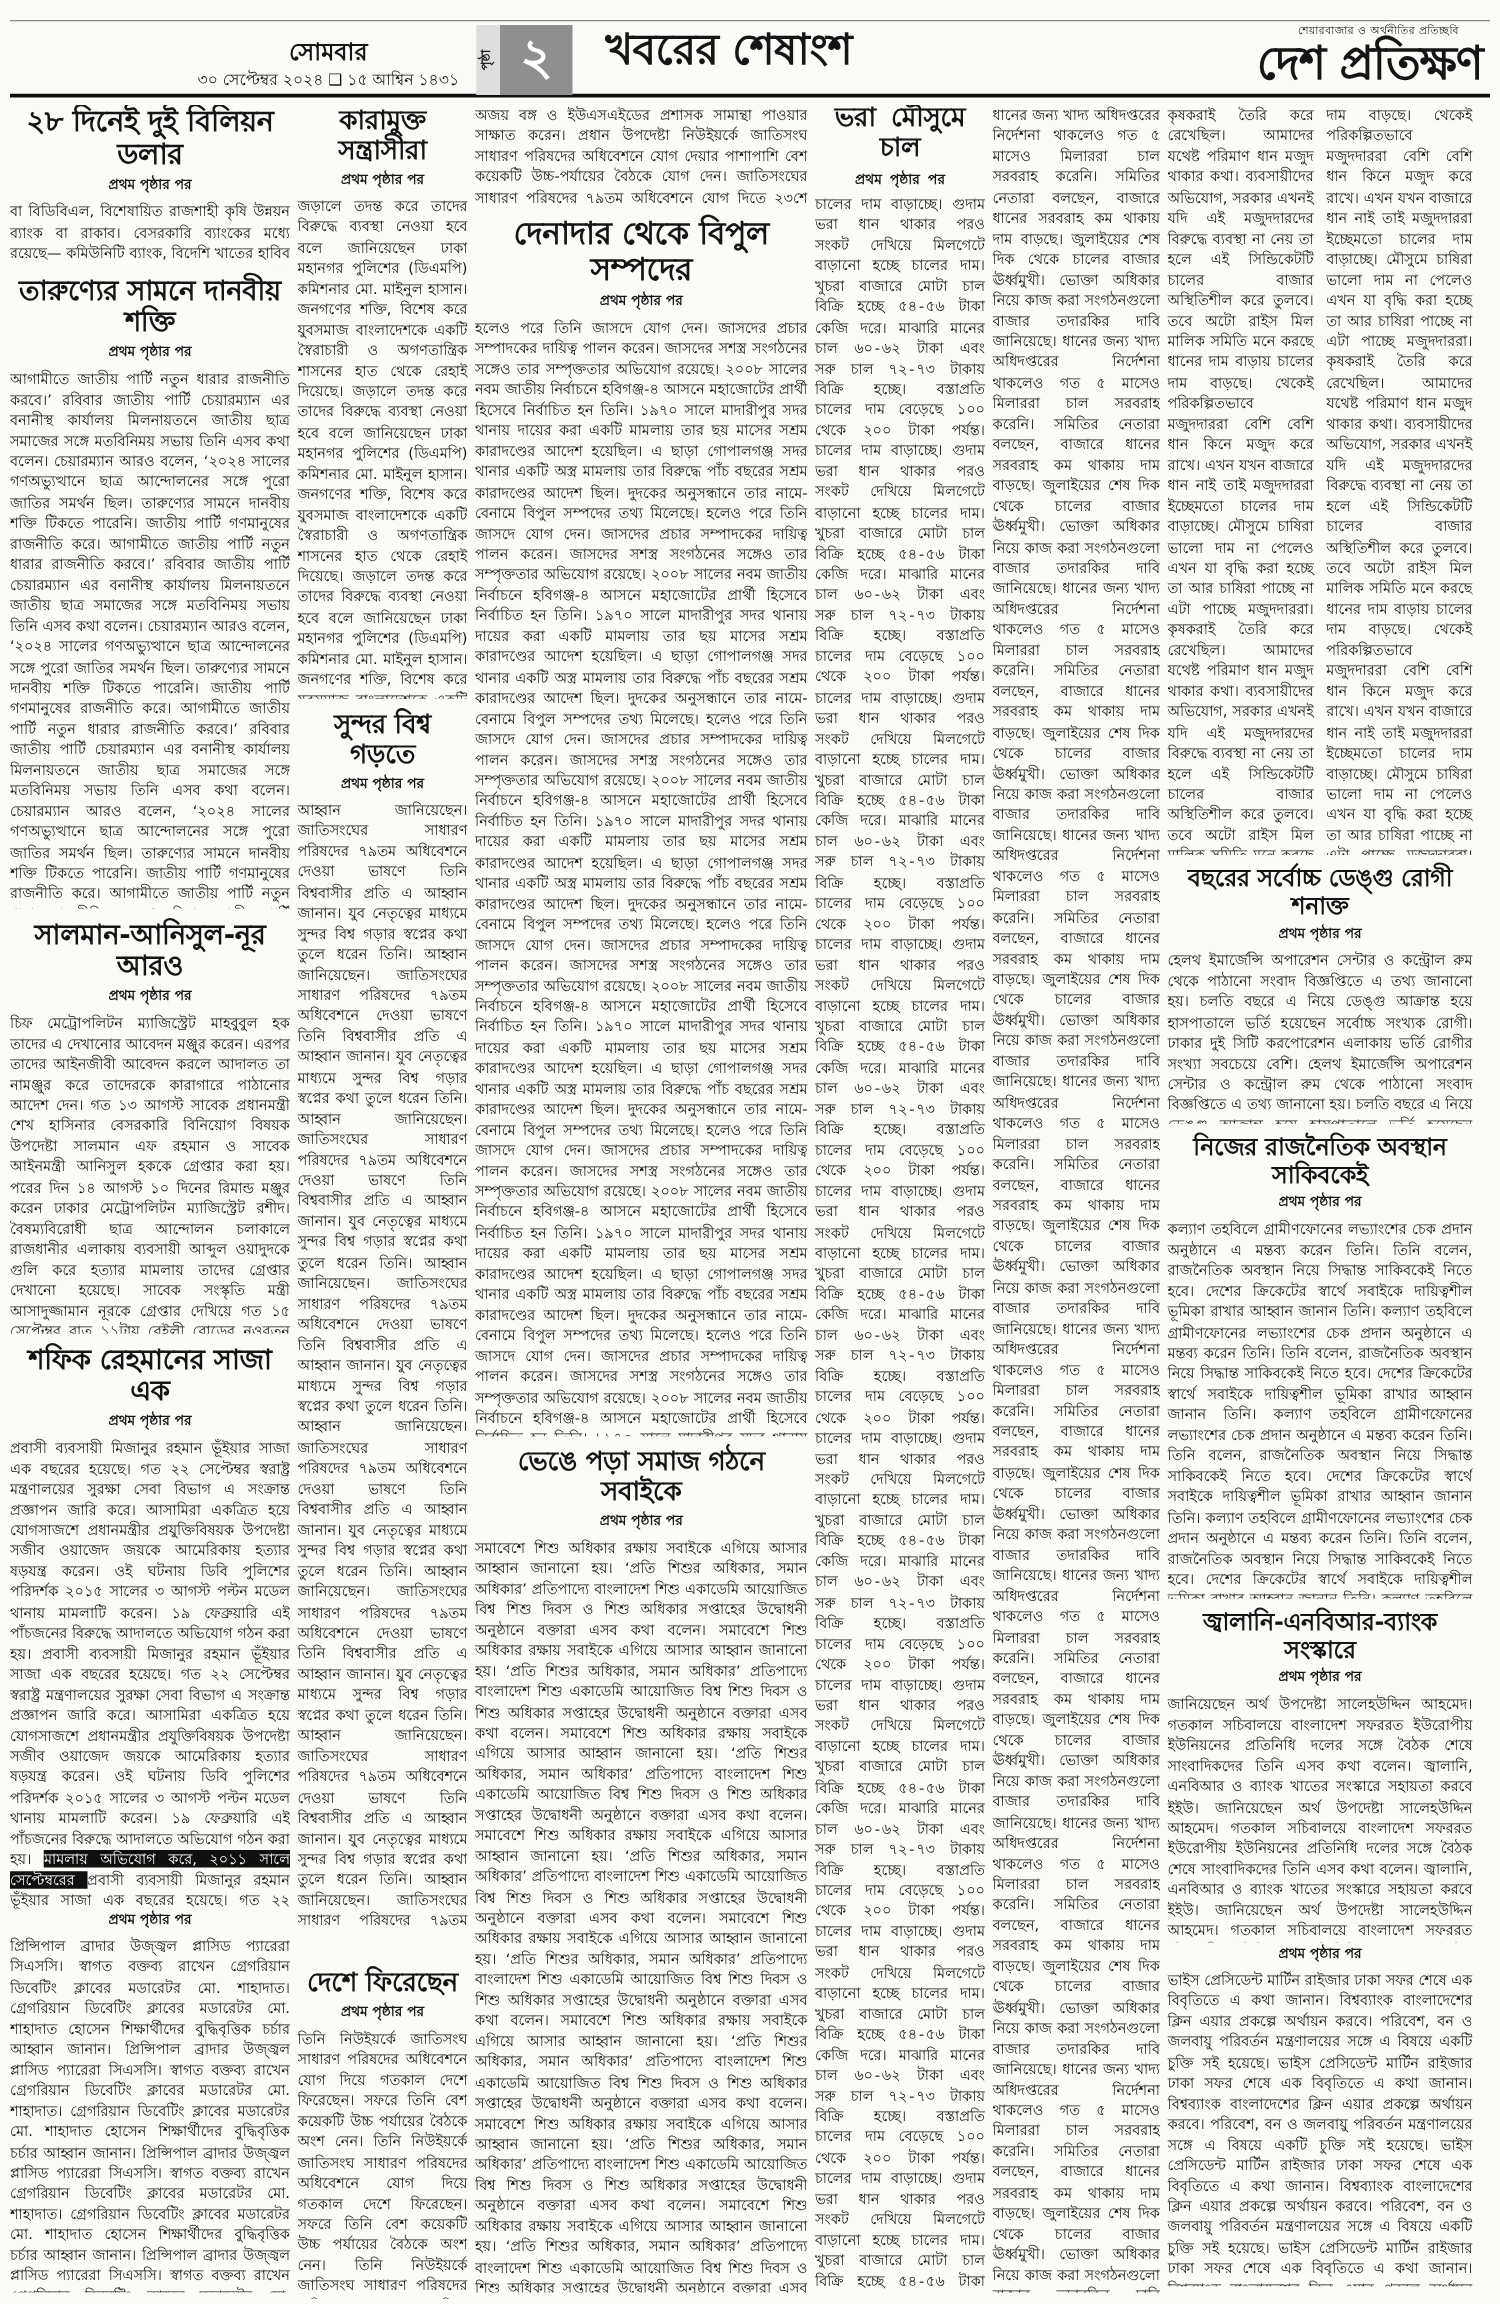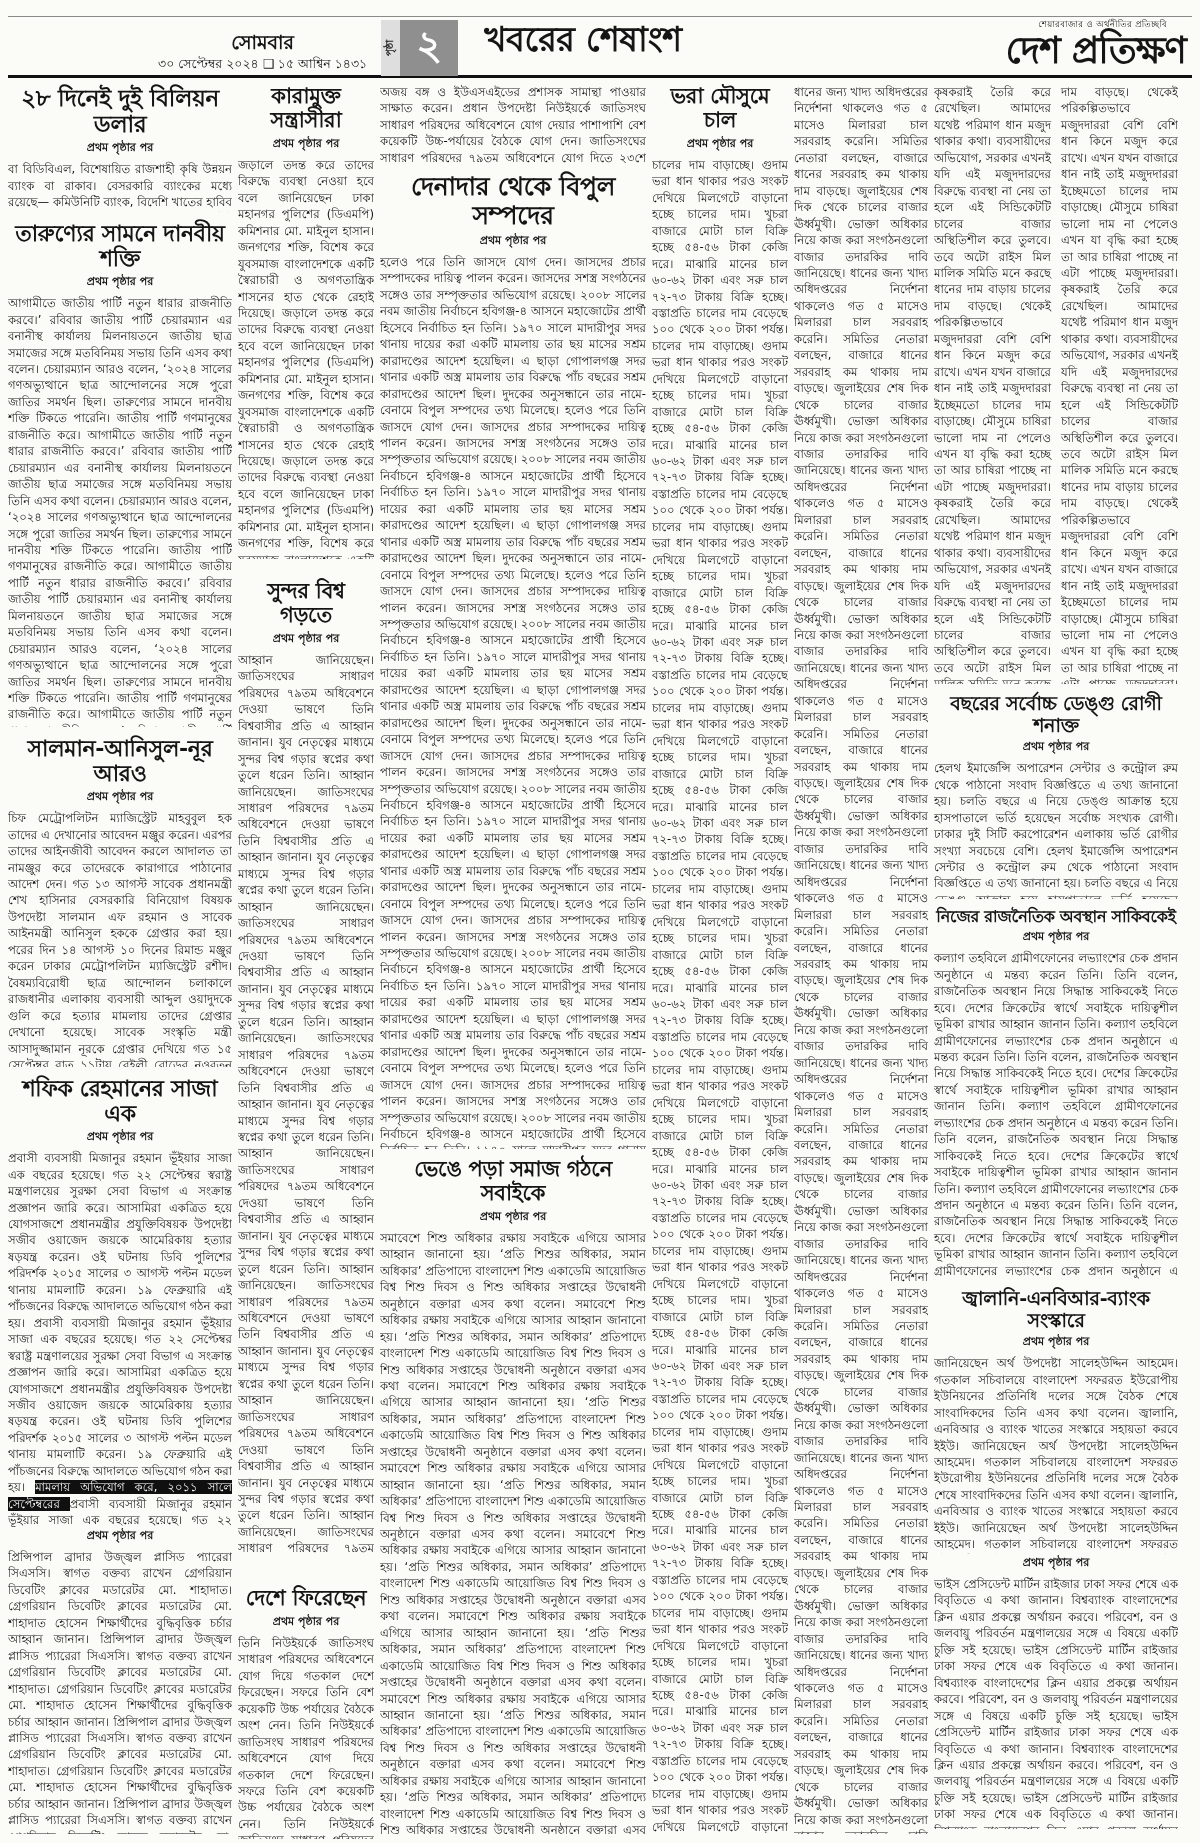--- a/index.html
+++ b/index.html
@@ -98,21 +98,21 @@
           <div class="contd">প্রথম পৃষ্ঠার পর</div>
           <p class="body">প্রিন্সিপাল ব্রাদার উজ্জ্বল প্লাসিড প্যারেরা সিএসসি। স্বাগত বক্তব্য রাখেন গ্রেগরিয়ান ডিবেটিং ক্লাবের মডারেটর মো. শাহাদাত। গ্রেগরিয়ান ডিবেটিং ক্লাবের মডারেটর মো. শাহাদাত হোসেন শিক্ষার্থীদের বুদ্ধিবৃত্তিক চর্চার আহ্বান জানান। প্রিন্সিপাল ব্রাদার উজ্জ্বল প্লাসিড প্যারেরা সিএসসি। স্বাগত বক্তব্য রাখেন গ্রেগরিয়ান ডিবেটিং ক্লাবের মডারেটর মো. শাহাদাত। গ্রেগরিয়ান ডিবেটিং ক্লাবের মডারেটর মো. শাহাদাত হোসেন শিক্ষার্থীদের বুদ্ধিবৃত্তিক চর্চার আহ্বান জানান। প্রিন্সিপাল ব্রাদার উজ্জ্বল প্লাসিড প্যারেরা সিএসসি। স্বাগত বক্তব্য রাখেন গ্রেগরিয়ান ডিবেটিং ক্লাবের মডারেটর মো. শাহাদাত। গ্রেগরিয়ান ডিবেটিং ক্লাবের মডারেটর মো. শাহাদাত হোসেন শিক্ষার্থীদের বুদ্ধিবৃত্তিক চর্চার আহ্বান জানান। প্রিন্সিপাল ব্রাদার উজ্জ্বল প্লাসিড প্যারেরা সিএসসি। স্বাগত বক্তব্য রাখেন গ্রেগরিয়ান ডিবেটিং ক্লাবের মডারেটর মো. শাহাদাত। গ্রেগরিয়ান ডিবেটিং ক্লাবের মডারেটর মো. শাহাদাত হোসেন শিক্ষার্থীদের বুদ্ধিবৃত্তিক চর্চার আহ্বান জানান। প্রিন্সিপাল ব্রাদার উজ্জ্বল প্লাসিড প্যারেরা সিএসসি। স্বাগত বক্তব্য রাখেন গ্রেগরিয়ান ডিবেটিং ক্লাবের মডারেটর মো. শাহাদাত। গ্রেগরিয়ান ডিবেটিং ক্লাবের মডারেটর মো. শাহাদাত হোসেন শিক্ষার্থীদের বুদ্ধিবৃত্তিক চর্চার আহ্বান জানান। প্রিন্সিপাল ব্রাদার উজ্জ্বল প্লাসিড প্যারেরা সিএসসি। স্বাগত বক্তব্য রাখেন গ্রেগরিয়ান ডিবেটিং ক্লাবের মডারেটর মো. শাহাদাত। গ্রেগরিয়ান ডিবেটিং ক্লাবের মডারেটর মো. শাহাদাত হোসেন শিক্ষার্থীদের বুদ্ধিবৃত্তিক চর্চার আহ্বান জানান। প্রিন্সিপাল ব্রাদার উজ্জ্বল প্লাসিড প্যারেরা সিএসসি। স্বাগত বক্তব্য রাখেন গ্রেগরিয়ান ডিবেটিং ক্লাবের মডারেটর মো. শাহাদাত। গ্রেগরিয়ান ডিবেটিং ক্লাবের মডারেটর মো. শাহাদাত হোসেন শিক্ষার্থীদের বুদ্ধিবৃত্তিক চর্চার আহ্বান জানান। প্রিন্সিপাল ব্রাদার উজ্জ্বল প্লাসিড প্যারেরা সিএসসি। স্বাগত বক্তব্য রাখেন গ্রেগরিয়ান ডিবেটিং ক্লাবের মডারেটর মো. শাহাদাত। গ্রেগরিয়ান ডিবেটিং ক্লাবের মডারেটর মো. শাহাদাত হোসেন শিক্ষার্থীদের বুদ্ধিবৃত্তিক চর্চার আহ্বান জানান। </p>
         </article>
       </div>
       <div class="col" style="width: 136px;">
         <article style="height: 475px;">
           <h2 class="head" style="font-size: 21px;">কারামুক্ত সন্ত্রাসীরা</h2>
           <div class="contd">প্রথম পৃষ্ঠার পর</div>
           <p class="body">জড়ালে তদন্ত করে তাদের বিরুদ্ধে ব্যবস্থা নেওয়া হবে বলে জানিয়েছেন ঢাকা মহানগর পুলিশের (ডিএমপি) কমিশনার মো. মাইনুল হাসান। জনগণের শক্তি, বিশেষ করে যুবসমাজ বাংলাদেশকে একটি স্বৈরাচারী ও অগণতান্ত্রিক শাসনের হাত থেকে রেহাই দিয়েছে। জড়ালে তদন্ত করে তাদের বিরুদ্ধে ব্যবস্থা নেওয়া হবে বলে জানিয়েছেন ঢাকা মহানগর পুলিশের (ডিএমপি) কমিশনার মো. মাইনুল হাসান। জনগণের শক্তি, বিশেষ করে যুবসমাজ বাংলাদেশকে একটি স্বৈরাচারী ও অগণতান্ত্রিক শাসনের হাত থেকে রেহাই দিয়েছে। জড়ালে তদন্ত করে তাদের বিরুদ্ধে ব্যবস্থা নেওয়া হবে বলে জানিয়েছেন ঢাকা মহানগর পুলিশের (ডিএমপি) কমিশনার মো. মাইনুল হাসান। জনগণের শক্তি, বিশেষ করে যুবসমাজ বাংলাদেশকে একটি স্বৈরাচারী ও অগণতান্ত্রিক শাসনের হাত থেকে রেহাই দিয়েছে। জড়ালে তদন্ত করে তাদের বিরুদ্ধে ব্যবস্থা নেওয়া হবে বলে জানিয়েছেন ঢাকা মহানগর পুলিশের (ডিএমপি) কমিশনার মো. মাইনুল হাসান। জনগণের শক্তি, বিশেষ করে যুবসমাজ বাংলাদেশকে একটি স্বৈরাচারী ও অগণতান্ত্রিক শাসনের হাত থেকে রেহাই দিয়েছে। জড়ালে তদন্ত করে তাদের বিরুদ্ধে ব্যবস্থা নেওয়া হবে বলে জানিয়েছেন ঢাকা মহানগর পুলিশের (ডিএমপি) কমিশনার মো. মাইনুল হাসান। জনগণের শক্তি, বিশেষ করে যুবসমাজ বাংলাদেশকে একটি স্বৈরাচারী ও অগণতান্ত্রিক শাসনের হাত থেকে রেহাই দিয়েছে। জড়ালে তদন্ত করে তাদের বিরুদ্ধে ব্যবস্থা নেওয়া হবে বলে জানিয়েছেন ঢাকা মহানগর পুলিশের (ডিএমপি) কমিশনার মো. মাইনুল হাসান। জনগণের শক্তি, বিশেষ করে যুবসমাজ বাংলাদেশকে একটি স্বৈরাচারী ও অগণতান্ত্রিক শাসনের হাত থেকে রেহাই দিয়েছে। জড়ালে তদন্ত করে তাদের বিরুদ্ধে ব্যবস্থা নেওয়া হবে বলে জানিয়েছেন ঢাকা মহানগর পুলিশের (ডিএমপি) কমিশনার মো. মাইনুল হাসান। জনগণের শক্তি, বিশেষ করে যুবসমাজ বাংলাদেশকে একটি স্বৈরাচারী ও অগণতান্ত্রিক শাসনের হাত থেকে রেহাই দিয়েছে। জড়ালে তদন্ত করে তাদের বিরুদ্ধে ব্যবস্থা নেওয়া হবে বলে জানিয়েছেন ঢাকা মহানগর পুলিশের (ডিএমপি) কমিশনার মো. মাইনুল হাসান। জনগণের শক্তি, বিশেষ করে যুবসমাজ বাংলাদেশকে একটি স্বৈরাচারী ও অগণতান্ত্রিক শাসনের হাত থেকে রেহাই দিয়েছে। </p>
         </article>
-        <article style="height: 983px; margin-top: 12px;">
+        <article style="height: 983px;">
           <h2 class="head" style="font-size: 21px;">সুন্দর বিশ্ব গড়তে</h2>
           <div class="contd">প্রথম পৃষ্ঠার পর</div>
           <p class="body">আহ্বান জানিয়েছেন। জাতিসংঘের সাধারণ পরিষদের ৭৯তম অধিবেশনে দেওয়া ভাষণে তিনি বিশ্ববাসীর প্রতি এ আহ্বান জানান। যুব নেতৃত্বের মাধ্যমে সুন্দর বিশ্ব গড়ার স্বপ্নের কথা তুলে ধরেন তিনি। আহ্বান জানিয়েছেন। জাতিসংঘের সাধারণ পরিষদের ৭৯তম অধিবেশনে দেওয়া ভাষণে তিনি বিশ্ববাসীর প্রতি এ আহ্বান জানান। যুব নেতৃত্বের মাধ্যমে সুন্দর বিশ্ব গড়ার স্বপ্নের কথা তুলে ধরেন তিনি। আহ্বান জানিয়েছেন। জাতিসংঘের সাধারণ পরিষদের ৭৯তম অধিবেশনে দেওয়া ভাষণে তিনি বিশ্ববাসীর প্রতি এ আহ্বান জানান। যুব নেতৃত্বের মাধ্যমে সুন্দর বিশ্ব গড়ার স্বপ্নের কথা তুলে ধরেন তিনি। আহ্বান জানিয়েছেন। জাতিসংঘের সাধারণ পরিষদের ৭৯তম অধিবেশনে দেওয়া ভাষণে তিনি বিশ্ববাসীর প্রতি এ আহ্বান জানান। যুব নেতৃত্বের মাধ্যমে সুন্দর বিশ্ব গড়ার স্বপ্নের কথা তুলে ধরেন তিনি। আহ্বান জানিয়েছেন। জাতিসংঘের সাধারণ পরিষদের ৭৯তম অধিবেশনে দেওয়া ভাষণে তিনি বিশ্ববাসীর প্রতি এ আহ্বান জানান। যুব নেতৃত্বের মাধ্যমে সুন্দর বিশ্ব গড়ার স্বপ্নের কথা তুলে ধরেন তিনি। আহ্বান জানিয়েছেন। জাতিসংঘের সাধারণ পরিষদের ৭৯তম অধিবেশনে দেওয়া ভাষণে তিনি বিশ্ববাসীর প্রতি এ আহ্বান জানান। যুব নেতৃত্বের মাধ্যমে সুন্দর বিশ্ব গড়ার স্বপ্নের কথা তুলে ধরেন তিনি। আহ্বান জানিয়েছেন। জাতিসংঘের সাধারণ পরিষদের ৭৯তম অধিবেশনে দেওয়া ভাষণে তিনি বিশ্ববাসীর প্রতি এ আহ্বান জানান। যুব নেতৃত্বের মাধ্যমে সুন্দর বিশ্ব গড়ার স্বপ্নের কথা তুলে ধরেন তিনি। আহ্বান জানিয়েছেন। জাতিসংঘের সাধারণ পরিষদের ৭৯তম অধিবেশনে দেওয়া ভাষণে তিনি বিশ্ববাসীর প্রতি এ আহ্বান জানান। যুব নেতৃত্বের মাধ্যমে সুন্দর বিশ্ব গড়ার স্বপ্নের কথা তুলে ধরেন তিনি। আহ্বান জানিয়েছেন। জাতিসংঘের সাধারণ পরিষদের ৭৯তম অধিবেশনে দেওয়া ভাষণে তিনি বিশ্ববাসীর প্রতি এ আহ্বান জানান। যুব নেতৃত্বের মাধ্যমে সুন্দর বিশ্ব গড়ার স্বপ্নের কথা তুলে ধরেন তিনি। আহ্বান জানিয়েছেন। জাতিসংঘের সাধারণ পরিষদের ৭৯তম অধিবেশনে দেওয়া ভাষণে তিনি বিশ্ববাসীর প্রতি এ আহ্বান জানান। যুব নেতৃত্বের মাধ্যমে সুন্দর বিশ্ব গড়ার স্বপ্নের কথা তুলে ধরেন তিনি। আহ্বান জানিয়েছেন। জাতিসংঘের সাধারণ পরিষদের ৭৯তম অধিবেশনে দেওয়া ভাষণে তিনি বিশ্ববাসীর প্রতি এ আহ্বান জানান। যুব নেতৃত্বের মাধ্যমে সুন্দর বিশ্ব গড়ার স্বপ্নের কথা তুলে ধরেন তিনি। আহ্বান জানিয়েছেন। জাতিসংঘের সাধারণ পরিষদের ৭৯তম অধিবেশনে দেওয়া ভাষণে তিনি বিশ্ববাসীর প্রতি এ আহ্বান জানান। যুব নেতৃত্বের মাধ্যমে সুন্দর বিশ্ব গড়ার স্বপ্নের কথা তুলে ধরেন তিনি। আহ্বান জানিয়েছেন। জাতিসংঘের সাধারণ পরিষদের ৭৯তম অধিবেশনে দেওয়া ভাষণে তিনি বিশ্ববাসীর প্রতি এ আহ্বান জানান। যুব নেতৃত্বের মাধ্যমে সুন্দর বিশ্ব গড়ার স্বপ্নের কথা তুলে ধরেন তিনি। আহ্বান জানিয়েছেন। জাতিসংঘের সাধারণ পরিষদের ৭৯তম অধিবেশনে দেওয়া ভাষণে তিনি বিশ্ববাসীর প্রতি এ আহ্বান জানান। যুব নেতৃত্বের মাধ্যমে সুন্দর বিশ্ব গড়ার স্বপ্নের কথা তুলে ধরেন তিনি। আহ্বান জানিয়েছেন। জাতিসংঘের সাধারণ পরিষদের ৭৯তম অধিবেশনে দেওয়া ভাষণে তিনি বিশ্ববাসীর প্রতি এ আহ্বান জানান। যুব নেতৃত্বের মাধ্যমে সুন্দর বিশ্ব গড়ার স্বপ্নের কথা তুলে ধরেন তিনি। আহ্বান জানিয়েছেন। জাতিসংঘের সাধারণ পরিষদের ৭৯তম অধিবেশনে দেওয়া ভাষণে তিনি বিশ্ববাসীর প্রতি এ আহ্বান জানান। যুব নেতৃত্বের মাধ্যমে সুন্দর বিশ্ব গড়ার স্বপ্নের কথা তুলে ধরেন তিনি। </p>
         </article>
         <article style="height: 292px; margin-top: 24px;">
           <h2 class="head" style="font-size: 21px;">দেশে ফিরেছেন</h2>
           <div class="contd">প্রথম পৃষ্ঠার পর</div>
           <p class="body">তিনি নিউইয়র্কে জাতিসংঘ সাধারণ পরিষদের অধিবেশনে যোগ দিয়ে গতকাল দেশে ফিরেছেন। সফরে তিনি বেশ কয়েকটি উচ্চ পর্যায়ের বৈঠকে অংশ নেন। তিনি নিউইয়র্কে জাতিসংঘ সাধারণ পরিষদের অধিবেশনে যোগ দিয়ে গতকাল দেশে ফিরেছেন। সফরে তিনি বেশ কয়েকটি উচ্চ পর্যায়ের বৈঠকে অংশ নেন। তিনি নিউইয়র্কে জাতিসংঘ সাধারণ পরিষদের অধিবেশনে যোগ দিয়ে গতকাল দেশে ফিরেছেন। সফরে তিনি বেশ কয়েকটি উচ্চ পর্যায়ের বৈঠকে অংশ নেন। তিনি নিউইয়র্কে জাতিসংঘ সাধারণ পরিষদের অধিবেশনে যোগ দিয়ে গতকাল দেশে ফিরেছেন। সফরে তিনি বেশ কয়েকটি উচ্চ পর্যায়ের বৈঠকে অংশ নেন। তিনি নিউইয়র্কে জাতিসংঘ সাধারণ পরিষদের অধিবেশনে যোগ দিয়ে গতকাল দেশে ফিরেছেন। সফরে তিনি বেশ কয়েকটি উচ্চ পর্যায়ের বৈঠকে অংশ নেন। তিনি নিউইয়র্কে জাতিসংঘ সাধারণ পরিষদের অধিবেশনে যোগ দিয়ে গতকাল দেশে ফিরেছেন। সফরে তিনি বেশ কয়েকটি উচ্চ পর্যায়ের বৈঠকে অংশ নেন। </p>
         </article>
       </div>
@@ -125,42 +125,42 @@
           <div class="contd">প্রথম পৃষ্ঠার পর</div>
           <p class="body">হলেও পরে তিনি জাসদে যোগ দেন। জাসদের প্রচার সম্পাদকের দায়িত্ব পালন করেন। জাসদের সশস্ত্র সংগঠনের সঙ্গেও তার সম্পৃক্ততার অভিযোগ রয়েছে। ২০০৮ সালের নবম জাতীয় নির্বাচনে হবিগঞ্জ-৪ আসনে মহাজোটের প্রার্থী হিসেবে নির্বাচিত হন তিনি। ১৯৭০ সালে মাদারীপুর সদর থানায় দায়ের করা একটি মামলায় তার ছয় মাসের সশ্রম কারাদণ্ডের আদেশ হয়েছিল। এ ছাড়া গোপালগঞ্জ সদর থানার একটি অস্ত্র মামলায় তার বিরুদ্ধে পাঁচ বছরের সশ্রম কারাদণ্ডের আদেশ ছিল। দুদকের অনুসন্ধানে তার নামে-বেনামে বিপুল সম্পদের তথ্য মিলেছে। হলেও পরে তিনি জাসদে যোগ দেন। জাসদের প্রচার সম্পাদকের দায়িত্ব পালন করেন। জাসদের সশস্ত্র সংগঠনের সঙ্গেও তার সম্পৃক্ততার অভিযোগ রয়েছে। ২০০৮ সালের নবম জাতীয় নির্বাচনে হবিগঞ্জ-৪ আসনে মহাজোটের প্রার্থী হিসেবে নির্বাচিত হন তিনি। ১৯৭০ সালে মাদারীপুর সদর থানায় দায়ের করা একটি মামলায় তার ছয় মাসের সশ্রম কারাদণ্ডের আদেশ হয়েছিল। এ ছাড়া গোপালগঞ্জ সদর থানার একটি অস্ত্র মামলায় তার বিরুদ্ধে পাঁচ বছরের সশ্রম কারাদণ্ডের আদেশ ছিল। দুদকের অনুসন্ধানে তার নামে-বেনামে বিপুল সম্পদের তথ্য মিলেছে। হলেও পরে তিনি জাসদে যোগ দেন। জাসদের প্রচার সম্পাদকের দায়িত্ব পালন করেন। জাসদের সশস্ত্র সংগঠনের সঙ্গেও তার সম্পৃক্ততার অভিযোগ রয়েছে। ২০০৮ সালের নবম জাতীয় নির্বাচনে হবিগঞ্জ-৪ আসনে মহাজোটের প্রার্থী হিসেবে নির্বাচিত হন তিনি। ১৯৭০ সালে মাদারীপুর সদর থানায় দায়ের করা একটি মামলায় তার ছয় মাসের সশ্রম কারাদণ্ডের আদেশ হয়েছিল। এ ছাড়া গোপালগঞ্জ সদর থানার একটি অস্ত্র মামলায় তার বিরুদ্ধে পাঁচ বছরের সশ্রম কারাদণ্ডের আদেশ ছিল। দুদকের অনুসন্ধানে তার নামে-বেনামে বিপুল সম্পদের তথ্য মিলেছে। হলেও পরে তিনি জাসদে যোগ দেন। জাসদের প্রচার সম্পাদকের দায়িত্ব পালন করেন। জাসদের সশস্ত্র সংগঠনের সঙ্গেও তার সম্পৃক্ততার অভিযোগ রয়েছে। ২০০৮ সালের নবম জাতীয় নির্বাচনে হবিগঞ্জ-৪ আসনে মহাজোটের প্রার্থী হিসেবে নির্বাচিত হন তিনি। ১৯৭০ সালে মাদারীপুর সদর থানায় দায়ের করা একটি মামলায় তার ছয় মাসের সশ্রম কারাদণ্ডের আদেশ হয়েছিল। এ ছাড়া গোপালগঞ্জ সদর থানার একটি অস্ত্র মামলায় তার বিরুদ্ধে পাঁচ বছরের সশ্রম কারাদণ্ডের আদেশ ছিল। দুদকের অনুসন্ধানে তার নামে-বেনামে বিপুল সম্পদের তথ্য মিলেছে। হলেও পরে তিনি জাসদে যোগ দেন। জাসদের প্রচার সম্পাদকের দায়িত্ব পালন করেন। জাসদের সশস্ত্র সংগঠনের সঙ্গেও তার সম্পৃক্ততার অভিযোগ রয়েছে। ২০০৮ সালের নবম জাতীয় নির্বাচনে হবিগঞ্জ-৪ আসনে মহাজোটের প্রার্থী হিসেবে নির্বাচিত হন তিনি। ১৯৭০ সালে মাদারীপুর সদর থানায় দায়ের করা একটি মামলায় তার ছয় মাসের সশ্রম কারাদণ্ডের আদেশ হয়েছিল। এ ছাড়া গোপালগঞ্জ সদর থানার একটি অস্ত্র মামলায় তার বিরুদ্ধে পাঁচ বছরের সশ্রম কারাদণ্ডের আদেশ ছিল। দুদকের অনুসন্ধানে তার নামে-বেনামে বিপুল সম্পদের তথ্য মিলেছে। হলেও পরে তিনি জাসদে যোগ দেন। জাসদের প্রচার সম্পাদকের দায়িত্ব পালন করেন। জাসদের সশস্ত্র সংগঠনের সঙ্গেও তার সম্পৃক্ততার অভিযোগ রয়েছে। ২০০৮ সালের নবম জাতীয় নির্বাচনে হবিগঞ্জ-৪ আসনে মহাজোটের প্রার্থী হিসেবে নির্বাচিত হন তিনি। ১৯৭০ সালে মাদারীপুর সদর থানায় দায়ের করা একটি মামলায় তার ছয় মাসের সশ্রম কারাদণ্ডের আদেশ হয়েছিল। এ ছাড়া গোপালগঞ্জ সদর থানার একটি অস্ত্র মামলায় তার বিরুদ্ধে পাঁচ বছরের সশ্রম কারাদণ্ডের আদেশ ছিল। দুদকের অনুসন্ধানে তার নামে-বেনামে বিপুল সম্পদের তথ্য মিলেছে। </p>
         </article>
         <article style="height: 685px;">
           <h2 class="head" style="font-size: 21px;">ভেঙে পড়া সমাজ গঠনে সবাইকে</h2>
           <div class="contd">প্রথম পৃষ্ঠার পর</div>
           <p class="body">সমাবেশে শিশু অধিকার রক্ষায় সবাইকে এগিয়ে আসার আহ্বান জানানো হয়। ‘প্রতি শিশুর অধিকার, সমান অধিকার’ প্রতিপাদ্যে বাংলাদেশ শিশু একাডেমি আয়োজিত বিশ্ব শিশু দিবস ও শিশু অধিকার সপ্তাহের উদ্বোধনী অনুষ্ঠানে বক্তারা এসব কথা বলেন। সমাবেশে শিশু অধিকার রক্ষায় সবাইকে এগিয়ে আসার আহ্বান জানানো হয়। ‘প্রতি শিশুর অধিকার, সমান অধিকার’ প্রতিপাদ্যে বাংলাদেশ শিশু একাডেমি আয়োজিত বিশ্ব শিশু দিবস ও শিশু অধিকার সপ্তাহের উদ্বোধনী অনুষ্ঠানে বক্তারা এসব কথা বলেন। সমাবেশে শিশু অধিকার রক্ষায় সবাইকে এগিয়ে আসার আহ্বান জানানো হয়। ‘প্রতি শিশুর অধিকার, সমান অধিকার’ প্রতিপাদ্যে বাংলাদেশ শিশু একাডেমি আয়োজিত বিশ্ব শিশু দিবস ও শিশু অধিকার সপ্তাহের উদ্বোধনী অনুষ্ঠানে বক্তারা এসব কথা বলেন। সমাবেশে শিশু অধিকার রক্ষায় সবাইকে এগিয়ে আসার আহ্বান জানানো হয়। ‘প্রতি শিশুর অধিকার, সমান অধিকার’ প্রতিপাদ্যে বাংলাদেশ শিশু একাডেমি আয়োজিত বিশ্ব শিশু দিবস ও শিশু অধিকার সপ্তাহের উদ্বোধনী অনুষ্ঠানে বক্তারা এসব কথা বলেন। সমাবেশে শিশু অধিকার রক্ষায় সবাইকে এগিয়ে আসার আহ্বান জানানো হয়। ‘প্রতি শিশুর অধিকার, সমান অধিকার’ প্রতিপাদ্যে বাংলাদেশ শিশু একাডেমি আয়োজিত বিশ্ব শিশু দিবস ও শিশু অধিকার সপ্তাহের উদ্বোধনী অনুষ্ঠানে বক্তারা এসব কথা বলেন। সমাবেশে শিশু অধিকার রক্ষায় সবাইকে এগিয়ে আসার আহ্বান জানানো হয়। ‘প্রতি শিশুর অধিকার, সমান অধিকার’ প্রতিপাদ্যে বাংলাদেশ শিশু একাডেমি আয়োজিত বিশ্ব শিশু দিবস ও শিশু অধিকার সপ্তাহের উদ্বোধনী অনুষ্ঠানে বক্তারা এসব কথা বলেন। সমাবেশে শিশু অধিকার রক্ষায় সবাইকে এগিয়ে আসার আহ্বান জানানো হয়। ‘প্রতি শিশুর অধিকার, সমান অধিকার’ প্রতিপাদ্যে বাংলাদেশ শিশু একাডেমি আয়োজিত বিশ্ব শিশু দিবস ও শিশু অধিকার সপ্তাহের উদ্বোধনী অনুষ্ঠানে বক্তারা এসব কথা বলেন। সমাবেশে শিশু অধিকার রক্ষায় সবাইকে এগিয়ে আসার আহ্বান জানানো হয়। ‘প্রতি শিশুর অধিকার, সমান অধিকার’ প্রতিপাদ্যে বাংলাদেশ শিশু একাডেমি আয়োজিত বিশ্ব শিশু দিবস ও শিশু অধিকার সপ্তাহের উদ্বোধনী অনুষ্ঠানে বক্তারা এসব কথা বলেন। সমাবেশে শিশু অধিকার রক্ষায় সবাইকে এগিয়ে আসার আহ্বান জানানো হয়। ‘প্রতি শিশুর অধিকার, সমান অধিকার’ প্রতিপাদ্যে বাংলাদেশ শিশু একাডেমি আয়োজিত বিশ্ব শিশু দিবস ও শিশু অধিকার সপ্তাহের উদ্বোধনী অনুষ্ঠানে বক্তারা এসব কথা বলেন। সমাবেশে শিশু অধিকার রক্ষায় সবাইকে এগিয়ে আসার আহ্বান জানানো হয়। ‘প্রতি শিশুর অধিকার, সমান অধিকার’ প্রতিপাদ্যে বাংলাদেশ শিশু একাডেমি আয়োজিত বিশ্ব শিশু দিবস ও শিশু অধিকার সপ্তাহের উদ্বোধনী অনুষ্ঠানে বক্তারা এসব কথা বলেন। </p>
         </article>
       </div>
       <div class="col" style="width: 136px;">
-        <article style="height: 1750px;">
+        <article style="height: 1750px; font-family: Liberation Mono, monospace;">
           <h2 class="head" style="font-size: 21px;">ভরা মৌসুমে চাল</h2>
           <div class="contd">প্রথম পৃষ্ঠার পর</div>
           <p class="body">চালের দাম বাড়াচ্ছে। গুদাম ভরা ধান থাকার পরও সংকট দেখিয়ে মিলগেটে বাড়ানো হচ্ছে চালের দাম। খুচরা বাজারে মোটা চাল বিক্রি হচ্ছে ৫৪-৫৬ টাকা কেজি দরে। মাঝারি মানের চাল ৬০-৬২ টাকা এবং সরু চাল ৭২-৭৩ টাকায় বিক্রি হচ্ছে। বস্তাপ্রতি চালের দাম বেড়েছে ১০০ থেকে ২০০ টাকা পর্যন্ত। চালের দাম বাড়াচ্ছে। গুদাম ভরা ধান থাকার পরও সংকট দেখিয়ে মিলগেটে বাড়ানো হচ্ছে চালের দাম। খুচরা বাজারে মোটা চাল বিক্রি হচ্ছে ৫৪-৫৬ টাকা কেজি দরে। মাঝারি মানের চাল ৬০-৬২ টাকা এবং সরু চাল ৭২-৭৩ টাকায় বিক্রি হচ্ছে। বস্তাপ্রতি চালের দাম বেড়েছে ১০০ থেকে ২০০ টাকা পর্যন্ত। চালের দাম বাড়াচ্ছে। গুদাম ভরা ধান থাকার পরও সংকট দেখিয়ে মিলগেটে বাড়ানো হচ্ছে চালের দাম। খুচরা বাজারে মোটা চাল বিক্রি হচ্ছে ৫৪-৫৬ টাকা কেজি দরে। মাঝারি মানের চাল ৬০-৬২ টাকা এবং সরু চাল ৭২-৭৩ টাকায় বিক্রি হচ্ছে। বস্তাপ্রতি চালের দাম বেড়েছে ১০০ থেকে ২০০ টাকা পর্যন্ত। চালের দাম বাড়াচ্ছে। গুদাম ভরা ধান থাকার পরও সংকট দেখিয়ে মিলগেটে বাড়ানো হচ্ছে চালের দাম। খুচরা বাজারে মোটা চাল বিক্রি হচ্ছে ৫৪-৫৬ টাকা কেজি দরে। মাঝারি মানের চাল ৬০-৬২ টাকা এবং সরু চাল ৭২-৭৩ টাকায় বিক্রি হচ্ছে। বস্তাপ্রতি চালের দাম বেড়েছে ১০০ থেকে ২০০ টাকা পর্যন্ত। চালের দাম বাড়াচ্ছে। গুদাম ভরা ধান থাকার পরও সংকট দেখিয়ে মিলগেটে বাড়ানো হচ্ছে চালের দাম। খুচরা বাজারে মোটা চাল বিক্রি হচ্ছে ৫৪-৫৬ টাকা কেজি দরে। মাঝারি মানের চাল ৬০-৬২ টাকা এবং সরু চাল ৭২-৭৩ টাকায় বিক্রি হচ্ছে। বস্তাপ্রতি চালের দাম বেড়েছে ১০০ থেকে ২০০ টাকা পর্যন্ত। চালের দাম বাড়াচ্ছে। গুদাম ভরা ধান থাকার পরও সংকট দেখিয়ে মিলগেটে বাড়ানো হচ্ছে চালের দাম। খুচরা বাজারে মোটা চাল বিক্রি হচ্ছে ৫৪-৫৬ টাকা কেজি দরে। মাঝারি মানের চাল ৬০-৬২ টাকা এবং সরু চাল ৭২-৭৩ টাকায় বিক্রি হচ্ছে। বস্তাপ্রতি চালের দাম বেড়েছে ১০০ থেকে ২০০ টাকা পর্যন্ত। চালের দাম বাড়াচ্ছে। গুদাম ভরা ধান থাকার পরও সংকট দেখিয়ে মিলগেটে বাড়ানো হচ্ছে চালের দাম। খুচরা বাজারে মোটা চাল বিক্রি হচ্ছে ৫৪-৫৬ টাকা কেজি দরে। মাঝারি মানের চাল ৬০-৬২ টাকা এবং সরু চাল ৭২-৭৩ টাকায় বিক্রি হচ্ছে। বস্তাপ্রতি চালের দাম বেড়েছে ১০০ থেকে ২০০ টাকা পর্যন্ত। চালের দাম বাড়াচ্ছে। গুদাম ভরা ধান থাকার পরও সংকট দেখিয়ে মিলগেটে বাড়ানো হচ্ছে চালের দাম। খুচরা বাজারে মোটা চাল বিক্রি হচ্ছে ৫৪-৫৬ টাকা কেজি দরে। মাঝারি মানের চাল ৬০-৬২ টাকা এবং সরু চাল ৭২-৭৩ টাকায় বিক্রি হচ্ছে। বস্তাপ্রতি চালের দাম বেড়েছে ১০০ থেকে ২০০ টাকা পর্যন্ত। চালের দাম বাড়াচ্ছে। গুদাম ভরা ধান থাকার পরও সংকট দেখিয়ে মিলগেটে বাড়ানো হচ্ছে চালের দাম। খুচরা বাজারে মোটা চাল বিক্রি হচ্ছে ৫৪-৫৬ টাকা কেজি দরে। মাঝারি মানের চাল ৬০-৬২ টাকা এবং সরু চাল ৭২-৭৩ টাকায় বিক্রি হচ্ছে। বস্তাপ্রতি চালের দাম বেড়েছে ১০০ থেকে ২০০ টাকা পর্যন্ত। চালের দাম বাড়াচ্ছে। গুদাম ভরা ধান থাকার পরও সংকট দেখিয়ে মিলগেটে বাড়ানো হচ্ছে চালের দাম। খুচরা বাজারে মোটা চাল বিক্রি হচ্ছে ৫৪-৫৬ টাকা কেজি দরে। মাঝারি মানের চাল ৬০-৬২ টাকা এবং সরু চাল ৭২-৭৩ টাকায় বিক্রি হচ্ছে। বস্তাপ্রতি চালের দাম বেড়েছে ১০০ থেকে ২০০ টাকা পর্যন্ত। চালের দাম বাড়াচ্ছে। গুদাম ভরা ধান থাকার পরও সংকট দেখিয়ে মিলগেটে বাড়ানো হচ্ছে চালের দাম। খুচরা বাজারে মোটা চাল বিক্রি হচ্ছে ৫৪-৫৬ টাকা কেজি দরে। মাঝারি মানের চাল ৬০-৬২ টাকা এবং সরু চাল ৭২-৭৩ টাকায় বিক্রি হচ্ছে। বস্তাপ্রতি চালের দাম বেড়েছে ১০০ থেকে ২০০ টাকা পর্যন্ত। চালের দাম বাড়াচ্ছে। গুদাম ভরা ধান থাকার পরও সংকট দেখিয়ে মিলগেটে বাড়ানো হচ্ছে চালের দাম। খুচরা বাজারে মোটা চাল বিক্রি হচ্ছে ৫৪-৫৬ টাকা কেজি দরে। মাঝারি মানের চাল ৬০-৬২ টাকা এবং সরু চাল ৭২-৭৩ টাকায় বিক্রি হচ্ছে। বস্তাপ্রতি চালের দাম বেড়েছে ১০০ থেকে ২০০ টাকা পর্যন্ত। চালের দাম বাড়াচ্ছে। গুদাম ভরা ধান থাকার পরও সংকট দেখিয়ে মিলগেটে বাড়ানো হচ্ছে চালের দাম। খুচরা বাজারে মোটা চাল বিক্রি হচ্ছে ৫৪-৫৬ টাকা কেজি দরে। মাঝারি মানের চাল ৬০-৬২ টাকা এবং সরু চাল ৭২-৭৩ টাকায় বিক্রি হচ্ছে। বস্তাপ্রতি চালের দাম বেড়েছে ১০০ থেকে ২০০ টাকা পর্যন্ত। চালের দাম বাড়াচ্ছে। গুদাম ভরা ধান থাকার পরও সংকট দেখিয়ে মিলগেটে বাড়ানো হচ্ছে চালের দাম। খুচরা বাজারে মোটা চাল বিক্রি হচ্ছে ৫৪-৫৬ টাকা কেজি দরে। মাঝারি মানের চাল ৬০-৬২ টাকা এবং সরু চাল ৭২-৭৩ টাকায় বিক্রি হচ্ছে। বস্তাপ্রতি চালের দাম বেড়েছে ১০০ থেকে ২০০ টাকা পর্যন্ত। </p>
         </article>
       </div>
       <div class="col" style="width: 134px;">
         <article style="height: 1750px;">
           <p class="body">ধানের জন্য খাদ্য অধিদপ্তরের নির্দেশনা থাকলেও গত ৫ মাসেও মিলাররা চাল সরবরাহ করেনি। সমিতির নেতারা বলছেন, বাজারে ধানের সরবরাহ কম থাকায় দাম বাড়ছে। জুলাইয়ের শেষ দিক থেকে চালের বাজার ঊর্ধ্বমুখী। ভোক্তা অধিকার নিয়ে কাজ করা সংগঠনগুলো বাজার তদারকির দাবি জানিয়েছে। ধানের জন্য খাদ্য অধিদপ্তরের নির্দেশনা থাকলেও গত ৫ মাসেও মিলাররা চাল সরবরাহ করেনি। সমিতির নেতারা বলছেন, বাজারে ধানের সরবরাহ কম থাকায় দাম বাড়ছে। জুলাইয়ের শেষ দিক থেকে চালের বাজার ঊর্ধ্বমুখী। ভোক্তা অধিকার নিয়ে কাজ করা সংগঠনগুলো বাজার তদারকির দাবি জানিয়েছে। ধানের জন্য খাদ্য অধিদপ্তরের নির্দেশনা থাকলেও গত ৫ মাসেও মিলাররা চাল সরবরাহ করেনি। সমিতির নেতারা বলছেন, বাজারে ধানের সরবরাহ কম থাকায় দাম বাড়ছে। জুলাইয়ের শেষ দিক থেকে চালের বাজার ঊর্ধ্বমুখী। ভোক্তা অধিকার নিয়ে কাজ করা সংগঠনগুলো বাজার তদারকির দাবি জানিয়েছে। ধানের জন্য খাদ্য অধিদপ্তরের নির্দেশনা থাকলেও গত ৫ মাসেও মিলাররা চাল সরবরাহ করেনি। সমিতির নেতারা বলছেন, বাজারে ধানের সরবরাহ কম থাকায় দাম বাড়ছে। জুলাইয়ের শেষ দিক থেকে চালের বাজার ঊর্ধ্বমুখী। ভোক্তা অধিকার নিয়ে কাজ করা সংগঠনগুলো বাজার তদারকির দাবি জানিয়েছে। ধানের জন্য খাদ্য অধিদপ্তরের নির্দেশনা থাকলেও গত ৫ মাসেও মিলাররা চাল সরবরাহ করেনি। সমিতির নেতারা বলছেন, বাজারে ধানের সরবরাহ কম থাকায় দাম বাড়ছে। জুলাইয়ের শেষ দিক থেকে চালের বাজার ঊর্ধ্বমুখী। ভোক্তা অধিকার নিয়ে কাজ করা সংগঠনগুলো বাজার তদারকির দাবি জানিয়েছে। ধানের জন্য খাদ্য অধিদপ্তরের নির্দেশনা থাকলেও গত ৫ মাসেও মিলাররা চাল সরবরাহ করেনি। সমিতির নেতারা বলছেন, বাজারে ধানের সরবরাহ কম থাকায় দাম বাড়ছে। জুলাইয়ের শেষ দিক থেকে চালের বাজার ঊর্ধ্বমুখী। ভোক্তা অধিকার নিয়ে কাজ করা সংগঠনগুলো বাজার তদারকির দাবি জানিয়েছে। ধানের জন্য খাদ্য অধিদপ্তরের নির্দেশনা থাকলেও গত ৫ মাসেও মিলাররা চাল সরবরাহ করেনি। সমিতির নেতারা বলছেন, বাজারে ধানের সরবরাহ কম থাকায় দাম বাড়ছে। জুলাইয়ের শেষ দিক থেকে চালের বাজার ঊর্ধ্বমুখী। ভোক্তা অধিকার নিয়ে কাজ করা সংগঠনগুলো বাজার তদারকির দাবি জানিয়েছে। ধানের জন্য খাদ্য অধিদপ্তরের নির্দেশনা থাকলেও গত ৫ মাসেও মিলাররা চাল সরবরাহ করেনি। সমিতির নেতারা বলছেন, বাজারে ধানের সরবরাহ কম থাকায় দাম বাড়ছে। জুলাইয়ের শেষ দিক থেকে চালের বাজার ঊর্ধ্বমুখী। ভোক্তা অধিকার নিয়ে কাজ করা সংগঠনগুলো বাজার তদারকির দাবি জানিয়েছে। ধানের জন্য খাদ্য অধিদপ্তরের নির্দেশনা থাকলেও গত ৫ মাসেও মিলাররা চাল সরবরাহ করেনি। সমিতির নেতারা বলছেন, বাজারে ধানের সরবরাহ কম থাকায় দাম বাড়ছে। জুলাইয়ের শেষ দিক থেকে চালের বাজার ঊর্ধ্বমুখী। ভোক্তা অধিকার নিয়ে কাজ করা সংগঠনগুলো বাজার তদারকির দাবি জানিয়েছে। ধানের জন্য খাদ্য অধিদপ্তরের নির্দেশনা থাকলেও গত ৫ মাসেও মিলাররা চাল সরবরাহ করেনি। সমিতির নেতারা বলছেন, বাজারে ধানের সরবরাহ কম থাকায় দাম বাড়ছে। জুলাইয়ের শেষ দিক থেকে চালের বাজার ঊর্ধ্বমুখী। ভোক্তা অধিকার নিয়ে কাজ করা সংগঠনগুলো বাজার তদারকির দাবি জানিয়েছে। ধানের জন্য খাদ্য অধিদপ্তরের নির্দেশনা থাকলেও গত ৫ মাসেও মিলাররা চাল সরবরাহ করেনি। সমিতির নেতারা বলছেন, বাজারে ধানের সরবরাহ কম থাকায় দাম বাড়ছে। জুলাইয়ের শেষ দিক থেকে চালের বাজার ঊর্ধ্বমুখী। ভোক্তা অধিকার নিয়ে কাজ করা সংগঠনগুলো বাজার তদারকির দাবি জানিয়েছে। ধানের জন্য খাদ্য অধিদপ্তরের নির্দেশনা থাকলেও গত ৫ মাসেও মিলাররা চাল সরবরাহ করেনি। সমিতির নেতারা বলছেন, বাজারে ধানের সরবরাহ কম থাকায় দাম বাড়ছে। জুলাইয়ের শেষ দিক থেকে চালের বাজার ঊর্ধ্বমুখী। ভোক্তা অধিকার নিয়ে কাজ করা সংগঠনগুলো বাজার তদারকির দাবি জানিয়েছে। ধানের জন্য খাদ্য অধিদপ্তরের নির্দেশনা থাকলেও গত ৫ মাসেও মিলাররা চাল সরবরাহ করেনি। সমিতির নেতারা বলছেন, বাজারে ধানের সরবরাহ কম থাকায় দাম বাড়ছে। জুলাইয়ের শেষ দিক থেকে চালের বাজার ঊর্ধ্বমুখী। ভোক্তা অধিকার নিয়ে কাজ করা সংগঠনগুলো বাজার তদারকির দাবি জানিয়েছে। ধানের জন্য খাদ্য অধিদপ্তরের নির্দেশনা থাকলেও গত ৫ মাসেও মিলাররা চাল সরবরাহ করেনি। সমিতির নেতারা বলছেন, বাজারে ধানের সরবরাহ কম থাকায় দাম বাড়ছে। জুলাইয়ের শেষ দিক থেকে চালের বাজার ঊর্ধ্বমুখী। ভোক্তা অধিকার নিয়ে কাজ করা সংগঠনগুলো বাজার তদারকির দাবি জানিয়েছে। ধানের জন্য খাদ্য অধিদপ্তরের নির্দেশনা থাকলেও গত ৫ মাসেও মিলাররা চাল সরবরাহ করেনি। সমিতির নেতারা বলছেন, বাজারে ধানের সরবরাহ কম থাকায় দাম বাড়ছে। জুলাইয়ের শেষ দিক থেকে চালের বাজার ঊর্ধ্বমুখী। ভোক্তা অধিকার নিয়ে কাজ করা সংগঠনগুলো বাজার তদারকির দাবি জানিয়েছে। ধানের জন্য খাদ্য অধিদপ্তরের নির্দেশনা থাকলেও গত ৫ মাসেও মিলাররা চাল সরবরাহ করেনি। সমিতির নেতারা বলছেন, বাজারে ধানের সরবরাহ কম থাকায় দাম বাড়ছে। জুলাইয়ের শেষ দিক থেকে চালের বাজার ঊর্ধ্বমুখী। ভোক্তা অধিকার নিয়ে কাজ করা সংগঠনগুলো বাজার তদারকির দাবি জানিয়েছে। </p>
         </article>
       </div>
       <div class="col" style="width: 244px;">
         <article style="height: 600px;">
           <p class="body twocol">কৃষকরাই তৈরি করে রেখেছিল। আমাদের যথেষ্ট পরিমাণ ধান মজুদ থাকার কথা। ব্যবসায়ীদের অভিযোগ, সরকার এখনই যদি এই মজুদদারদের বিরুদ্ধে ব্যবস্থা না নেয় তা হলে এই সিন্ডিকেটটি চালের বাজার অস্থিতিশীল করে তুলবে। তবে অটো রাইস মিল মালিক সমিতি মনে করছে ধানের দাম বাড়ায় চালের দাম বাড়ছে। থেকেই পরিকল্পিতভাবে মজুদদাররা বেশি বেশি ধান কিনে মজুদ করে রাখে। এখন যখন বাজারে ধান নাই তাই মজুদদাররা ইচ্ছেমতো চালের দাম বাড়াচ্ছে। মৌসুমে চাষিরা ভালো দাম না পেলেও এখন যা বৃদ্ধি করা হচ্ছে তা আর চাষিরা পাচ্ছে না এটা পাচ্ছে মজুদদাররা। কৃষকরাই তৈরি করে রেখেছিল। আমাদের যথেষ্ট পরিমাণ ধান মজুদ থাকার কথা। ব্যবসায়ীদের অভিযোগ, সরকার এখনই যদি এই মজুদদারদের বিরুদ্ধে ব্যবস্থা না নেয় তা হলে এই সিন্ডিকেটটি চালের বাজার অস্থিতিশীল করে তুলবে। তবে অটো রাইস মিল মালিক সমিতি মনে করছে ধানের দাম বাড়ায় চালের দাম বাড়ছে। থেকেই পরিকল্পিতভাবে মজুদদাররা বেশি বেশি ধান কিনে মজুদ করে রাখে। এখন যখন বাজারে ধান নাই তাই মজুদদাররা ইচ্ছেমতো চালের দাম বাড়াচ্ছে। মৌসুমে চাষিরা ভালো দাম না পেলেও এখন যা বৃদ্ধি করা হচ্ছে তা আর চাষিরা পাচ্ছে না এটা পাচ্ছে মজুদদাররা। কৃষকরাই তৈরি করে রেখেছিল। আমাদের যথেষ্ট পরিমাণ ধান মজুদ থাকার কথা। ব্যবসায়ীদের অভিযোগ, সরকার এখনই যদি এই মজুদদারদের বিরুদ্ধে ব্যবস্থা না নেয় তা হলে এই সিন্ডিকেটটি চালের বাজার অস্থিতিশীল করে তুলবে। তবে অটো রাইস মিল মালিক সমিতি মনে করছে ধানের দাম বাড়ায় চালের দাম বাড়ছে। থেকেই পরিকল্পিতভাবে মজুদদাররা বেশি বেশি ধান কিনে মজুদ করে রাখে। এখন যখন বাজারে ধান নাই তাই মজুদদাররা ইচ্ছেমতো চালের দাম বাড়াচ্ছে। মৌসুমে চাষিরা ভালো দাম না পেলেও এখন যা বৃদ্ধি করা হচ্ছে তা আর চাষিরা পাচ্ছে না এটা পাচ্ছে মজুদদাররা। কৃষকরাই তৈরি করে রেখেছিল। আমাদের যথেষ্ট পরিমাণ ধান মজুদ থাকার কথা। ব্যবসায়ীদের অভিযোগ, সরকার এখনই যদি এই মজুদদারদের বিরুদ্ধে ব্যবস্থা না নেয় তা হলে এই সিন্ডিকেটটি চালের বাজার অস্থিতিশীল করে তুলবে। তবে অটো রাইস মিল মালিক সমিতি মনে করছে ধানের দাম বাড়ায় চালের দাম বাড়ছে। থেকেই পরিকল্পিতভাবে মজুদদাররা বেশি বেশি ধান কিনে মজুদ করে রাখে। এখন যখন বাজারে ধান নাই তাই মজুদদাররা ইচ্ছেমতো চালের দাম বাড়াচ্ছে। মৌসুমে চাষিরা ভালো দাম না পেলেও এখন যা বৃদ্ধি করা হচ্ছে তা আর চাষিরা পাচ্ছে না এটা পাচ্ছে মজুদদাররা। কৃষকরাই তৈরি করে রেখেছিল। আমাদের যথেষ্ট পরিমাণ ধান মজুদ থাকার কথা। ব্যবসায়ীদের অভিযোগ, সরকার এখনই যদি এই মজুদদারদের বিরুদ্ধে ব্যবস্থা না নেয় তা হলে এই সিন্ডিকেটটি চালের বাজার অস্থিতিশীল করে তুলবে। তবে অটো রাইস মিল মালিক সমিতি মনে করছে ধানের দাম বাড়ায় চালের দাম বাড়ছে। থেকেই পরিকল্পিতভাবে মজুদদাররা বেশি বেশি ধান কিনে মজুদ করে রাখে। এখন যখন বাজারে ধান নাই তাই মজুদদাররা ইচ্ছেমতো চালের দাম বাড়াচ্ছে। মৌসুমে চাষিরা ভালো দাম না পেলেও এখন যা বৃদ্ধি করা হচ্ছে তা আর চাষিরা পাচ্ছে না এটা পাচ্ছে মজুদদাররা। </p>
         </article>
         <article style="height: 215px;">
           <h2 class="head" style="font-size: 19px;">বছরের সর্বোচ্চ ডেঙ্গু রোগী শনাক্ত</h2>
           <div class="contd">প্রথম পৃষ্ঠার পর</div>
           <p class="body">হেলথ ইমার্জেন্সি অপারেশন সেন্টার ও কন্ট্রোল রুম থেকে পাঠানো সংবাদ বিজ্ঞপ্তিতে এ তথ্য জানানো হয়। চলতি বছরে এ নিয়ে ডেঙ্গু আক্রান্ত হয়ে হাসপাতালে ভর্তি হয়েছেন সর্বোচ্চ সংখ্যক রোগী। ঢাকার দুই সিটি করপোরেশন এলাকায় ভর্তি রোগীর সংখ্যা সবচেয়ে বেশি। হেলথ ইমার্জেন্সি অপারেশন সেন্টার ও কন্ট্রোল রুম থেকে পাঠানো সংবাদ বিজ্ঞপ্তিতে এ তথ্য জানানো হয়। চলতি বছরে এ নিয়ে ডেঙ্গু আক্রান্ত হয়ে হাসপাতালে ভর্তি হয়েছেন সর্বোচ্চ সংখ্যক রোগী। ঢাকার দুই সিটি করপোরেশন এলাকায় ভর্তি রোগীর সংখ্যা সবচেয়ে বেশি। হেলথ ইমার্জেন্সি অপারেশন সেন্টার ও কন্ট্রোল রুম থেকে পাঠানো সংবাদ বিজ্ঞপ্তিতে এ তথ্য জানানো হয়। চলতি বছরে এ নিয়ে ডেঙ্গু আক্রান্ত হয়ে হাসপাতালে ভর্তি হয়েছেন সর্বোচ্চ সংখ্যক রোগী। ঢাকার দুই সিটি করপোরেশন এলাকায় ভর্তি রোগীর সংখ্যা সবচেয়ে বেশি। হেলথ ইমার্জেন্সি অপারেশন সেন্টার ও কন্ট্রোল রুম থেকে পাঠানো সংবাদ বিজ্ঞপ্তিতে এ তথ্য জানানো হয়। চলতি বছরে এ নিয়ে ডেঙ্গু আক্রান্ত হয়ে হাসপাতালে ভর্তি হয়েছেন সর্বোচ্চ সংখ্যক রোগী। ঢাকার দুই সিটি করপোরেশন এলাকায় ভর্তি রোগীর সংখ্যা সবচেয়ে বেশি। </p>
         </article>
         <article style="height: 380px;">
-          <h2 class="head" style="font-size: 16px;">নিজের রাজনৈতিক অবস্থান সাকিবকেই</h2>
+          <h2 class="head" style="font-size: 19px;">নিজের রাজনৈতিক অবস্থান সাকিবকেই</h2>
           <div class="contd">প্রথম পৃষ্ঠার পর</div>
           <p class="body">কল্যাণ তহবিলে গ্রামীণফোনের লভ্যাংশের চেক প্রদান অনুষ্ঠানে এ মন্তব্য করেন তিনি। তিনি বলেন, রাজনৈতিক অবস্থান নিয়ে সিদ্ধান্ত সাকিবকেই নিতে হবে। দেশের ক্রিকেটের স্বার্থে সবাইকে দায়িত্বশীল ভূমিকা রাখার আহ্বান জানান তিনি। কল্যাণ তহবিলে গ্রামীণফোনের লভ্যাংশের চেক প্রদান অনুষ্ঠানে এ মন্তব্য করেন তিনি। তিনি বলেন, রাজনৈতিক অবস্থান নিয়ে সিদ্ধান্ত সাকিবকেই নিতে হবে। দেশের ক্রিকেটের স্বার্থে সবাইকে দায়িত্বশীল ভূমিকা রাখার আহ্বান জানান তিনি। কল্যাণ তহবিলে গ্রামীণফোনের লভ্যাংশের চেক প্রদান অনুষ্ঠানে এ মন্তব্য করেন তিনি। তিনি বলেন, রাজনৈতিক অবস্থান নিয়ে সিদ্ধান্ত সাকিবকেই নিতে হবে। দেশের ক্রিকেটের স্বার্থে সবাইকে দায়িত্বশীল ভূমিকা রাখার আহ্বান জানান তিনি। কল্যাণ তহবিলে গ্রামীণফোনের লভ্যাংশের চেক প্রদান অনুষ্ঠানে এ মন্তব্য করেন তিনি। তিনি বলেন, রাজনৈতিক অবস্থান নিয়ে সিদ্ধান্ত সাকিবকেই নিতে হবে। দেশের ক্রিকেটের স্বার্থে সবাইকে দায়িত্বশীল ভূমিকা রাখার আহ্বান জানান তিনি। কল্যাণ তহবিলে গ্রামীণফোনের লভ্যাংশের চেক প্রদান অনুষ্ঠানে এ মন্তব্য করেন তিনি। তিনি বলেন, রাজনৈতিক অবস্থান নিয়ে সিদ্ধান্ত সাকিবকেই নিতে হবে। দেশের ক্রিকেটের স্বার্থে সবাইকে দায়িত্বশীল ভূমিকা রাখার আহ্বান জানান তিনি। কল্যাণ তহবিলে গ্রামীণফোনের লভ্যাংশের চেক প্রদান অনুষ্ঠানে এ মন্তব্য করেন তিনি। তিনি বলেন, রাজনৈতিক অবস্থান নিয়ে সিদ্ধান্ত সাকিবকেই নিতে হবে। দেশের ক্রিকেটের স্বার্থে সবাইকে দায়িত্বশীল ভূমিকা রাখার আহ্বান জানান তিনি। কল্যাণ তহবিলে গ্রামীণফোনের লভ্যাংশের চেক প্রদান অনুষ্ঠানে এ মন্তব্য করেন তিনি। তিনি বলেন, রাজনৈতিক অবস্থান নিয়ে সিদ্ধান্ত সাকিবকেই নিতে হবে। দেশের ক্রিকেটের স্বার্থে সবাইকে দায়িত্বশীল ভূমিকা রাখার আহ্বান জানান তিনি। কল্যাণ তহবিলে গ্রামীণফোনের লভ্যাংশের চেক প্রদান অনুষ্ঠানে এ মন্তব্য করেন তিনি। তিনি বলেন, রাজনৈতিক অবস্থান নিয়ে সিদ্ধান্ত সাকিবকেই নিতে হবে। দেশের ক্রিকেটের স্বার্থে সবাইকে দায়িত্বশীল ভূমিকা রাখার আহ্বান জানান তিনি। </p>
         </article>
         <article style="height: 275px;">
           <h2 class="head" style="font-size: 19px;">জ্বালানি-এনবিআর-ব্যাংক সংস্কারে</h2>
           <div class="contd">প্রথম পৃষ্ঠার পর</div>
           <p class="body">জানিয়েছেন অর্থ উপদেষ্টা সালেহউদ্দিন আহমেদ। গতকাল সচিবালয়ে বাংলাদেশ সফররত ইউরোপীয় ইউনিয়নের প্রতিনিধি দলের সঙ্গে বৈঠক শেষে সাংবাদিকদের তিনি এসব কথা বলেন। জ্বালানি, এনবিআর ও ব্যাংক খাতের সংস্কারে সহায়তা করবে ইইউ। জানিয়েছেন অর্থ উপদেষ্টা সালেহউদ্দিন আহমেদ। গতকাল সচিবালয়ে বাংলাদেশ সফররত ইউরোপীয় ইউনিয়নের প্রতিনিধি দলের সঙ্গে বৈঠক শেষে সাংবাদিকদের তিনি এসব কথা বলেন। জ্বালানি, এনবিআর ও ব্যাংক খাতের সংস্কারে সহায়তা করবে ইইউ। জানিয়েছেন অর্থ উপদেষ্টা সালেহউদ্দিন আহমেদ। গতকাল সচিবালয়ে বাংলাদেশ সফররত ইউরোপীয় ইউনিয়নের প্রতিনিধি দলের সঙ্গে বৈঠক শেষে সাংবাদিকদের তিনি এসব কথা বলেন। জ্বালানি, এনবিআর ও ব্যাংক খাতের সংস্কারে সহায়তা করবে ইইউ। জানিয়েছেন অর্থ উপদেষ্টা সালেহউদ্দিন আহমেদ। গতকাল সচিবালয়ে বাংলাদেশ সফররত ইউরোপীয় ইউনিয়নের প্রতিনিধি দলের সঙ্গে বৈঠক শেষে সাংবাদিকদের তিনি এসব কথা বলেন। জ্বালানি, এনবিআর ও ব্যাংক খাতের সংস্কারে সহায়তা করবে ইইউ। জানিয়েছেন অর্থ উপদেষ্টা সালেহউদ্দিন আহমেদ। গতকাল সচিবালয়ে বাংলাদেশ সফররত ইউরোপীয় ইউনিয়নের প্রতিনিধি দলের সঙ্গে বৈঠক শেষে সাংবাদিকদের তিনি এসব কথা বলেন। জ্বালানি, এনবিআর ও ব্যাংক খাতের সংস্কারে সহায়তা করবে ইইউ। </p>
         </article>
         <article style="height: 275px;">
           <div class="contd">প্রথম পৃষ্ঠার পর</div>

